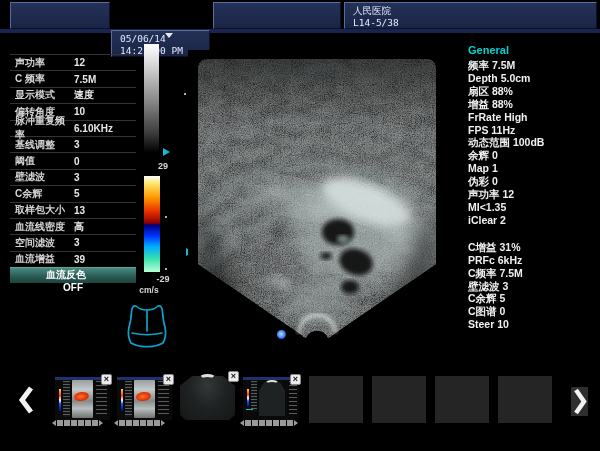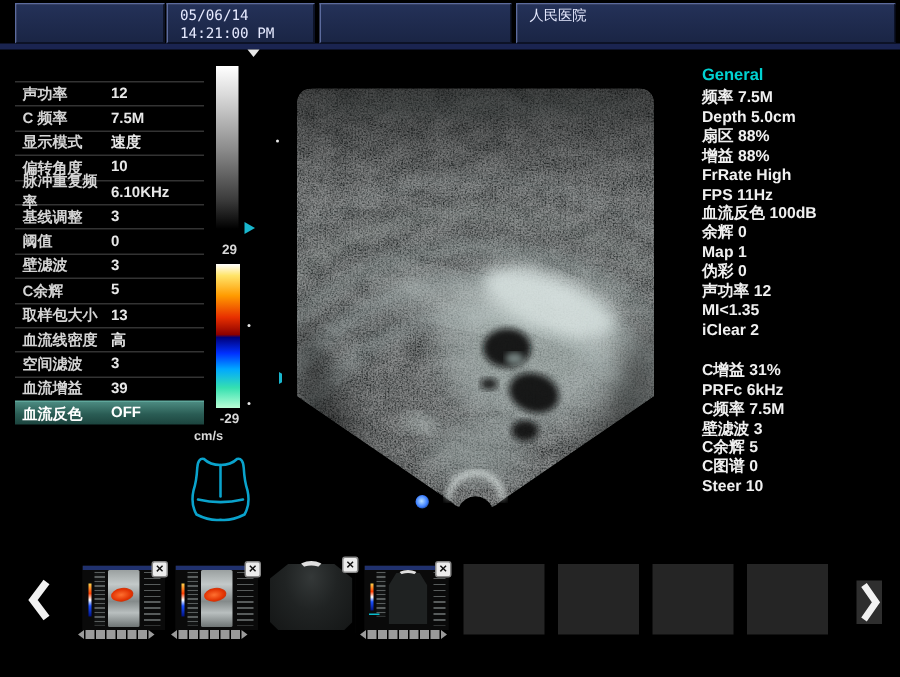--- a/index.html
+++ b/index.html
@@ -18,29 +18,29 @@
                border-left:4px solid transparent; border-right:4px solid transparent;
                border-top:5px solid #e8e8e8; }
 
   
   .pmenu { left:10px; top:54px; width:126px; }
   .p-row { display:flex; height:16.4px; align-items:center; border-top:1px solid #333;
            color:#d4d4d4; font-size:10px; font-weight:bold; cursor:default; }
   .p-row .lbl { width:64px; padding-left:5px; }
   .p-row .val { flex:1; color:#e8e8e8; }
   .p-row.hl { background:linear-gradient(180deg,#4b8a80,#2a5c54 55%,#1c443e);
-              color:#fff; border-top:1px solid #5fa79b; }
+              color:#fff; border-top:1px solid #5fa79b;flex-direction:column; }
   .p-row.hl .val { color:#fff; }
 
   
   .graybar { left:144px; top:44px; width:15px; height:112px;
              background:linear-gradient(180deg,#fff 0%,#d8d8d8 18%,#8a8a8a 50%,#3a3a3a 80%,#000 97%); }
   .colorbar { left:144px; top:176px; width:16px; height:96px;
               background:linear-gradient(180deg,#ffffff 0%,#ffe46a 8%,#ff9b00 22%,#e83000 37%,#8c0000 49%,#00007a 51%,#0030ff 62%,#00a8ff 73%,#35e0b0 86%,#b9ffd6 100%); }
-  .scale-txt { color:#d8d8d8; font-size:9px; font-weight:bold; width:26px; text-align:center; }
+  .scale-txt { color:#d8d8d8; font-size:9px; font-weight:bold; width:26px; text-align:center;margin-left:10px; }
   .wdot { width:2px; height:2px; background:#e8e8e8; border-radius:50%; }
   .teal-arrow { width:0; height:0; border-top:4px solid transparent; border-bottom:4px solid transparent;
                 border-left:7px solid #19b7ce; }
 
   
   .rpanel { left:468px; top:44px; width:128px; }
   .rpanel .title { color:#00d2d2; font-size:11px; font-weight:bold; margin-bottom:3px; }
   .rline { color:#f0f0f0; font-size:10.5px; font-weight:bold; line-height:12.9px; white-space:nowrap; }
   .cblock { margin-top:14px; }
 
@@ -78,27 +78,28 @@
       border-top-color:#e0e0e0; border-radius:50%; }
   .nav-box { background:#2e2e2e; }
 </style>
 </head>
 <body>
 
 <div class="screen">
 
   <div class="ab topstrip"></div>
   <div class="ab tbox" style="left:10px;width:100px;"></div>
-  <div class="ab tbox" style="left:111px;width:99px;">
+  <div class="ab tbox" style="left:111px;width:99px;margin-top:28px;">
     <div>05/06/14</div>
     <div>14:21:00 PM</div>
   </div>
   <div class="ab tbox" style="left:213px;width:128px;"></div>
   <div class="ab tbox" style="left:344px;width:253px;">
     <div>人民医院</div>
+    <div>L14-5/38</div>
   </div>
   <div class="ab focus-tri"></div>
 
   <div class="ab pmenu">
     <div class="p-row">
         <span class="lbl">声功率</span>
         <span class="val">12</span>
       </div>
     <div class="p-row">
         <span class="lbl">C 频率</span>
@@ -233,21 +234,21 @@
   <div class="ab blue-dot"></div>
 
   <div class="ab rpanel">
     <div class="title">General</div>
     <div class="rline">频率 7.5M</div>
     <div class="rline">Depth 5.0cm</div>
     <div class="rline">扇区 88%</div>
     <div class="rline">增益 88%</div>
     <div class="rline">FrRate High</div>
     <div class="rline">FPS 11Hz</div>
-    <div class="rline">血流反色 100dB</div>
+    <div class="rline">动态范围 100dB</div>
     <div class="rline">余辉 0</div>
     <div class="rline">Map 1</div>
     <div class="rline">伪彩 0</div>
     <div class="rline">声功率 12</div>
     <div class="rline">MI&lt;1.35</div>
     <div class="rline">iClear 2</div>
     <div class="cblock">
       <div class="rline">C增益 31%</div>
       <div class="rline">PRFc 6kHz</div>
       <div class="rline">C频率 7.5M</div>

